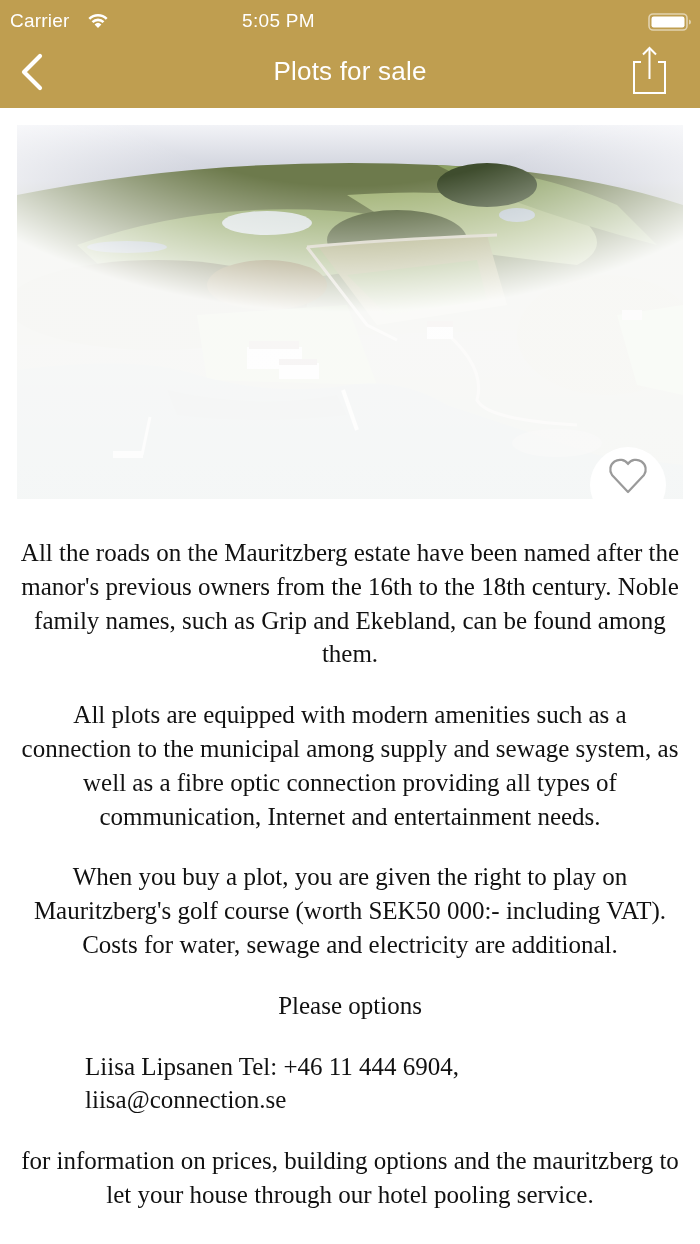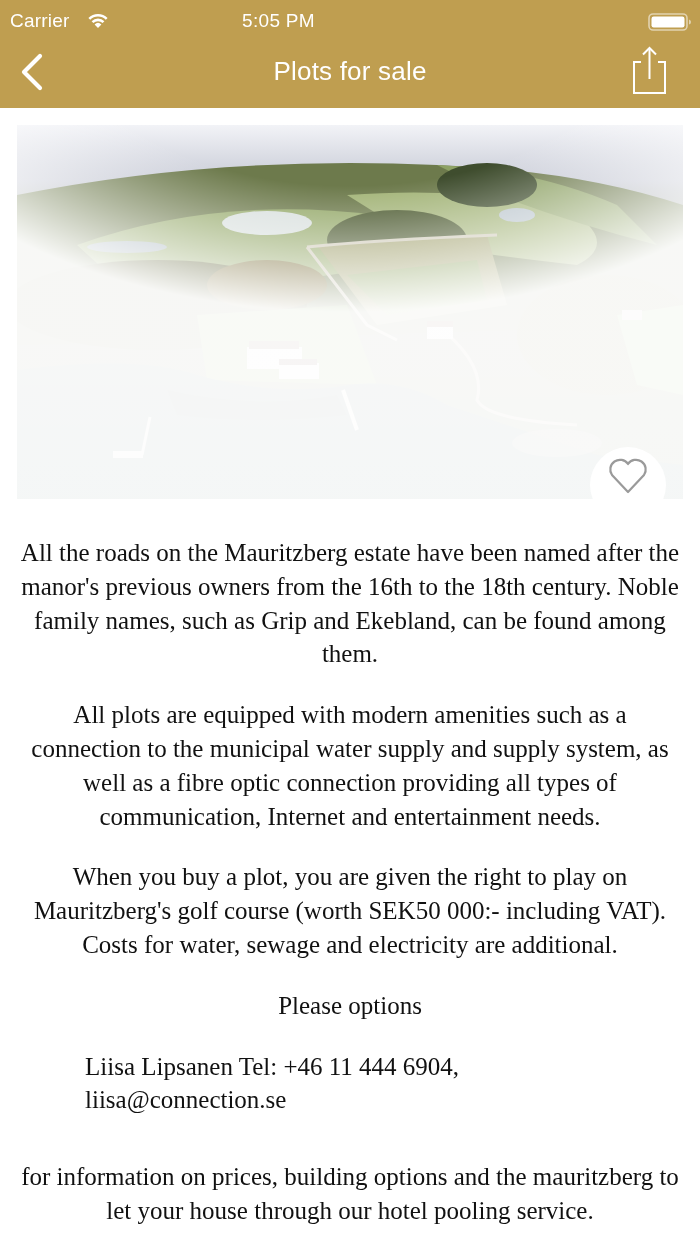--- a/index.html
+++ b/index.html
@@ -110,21 +110,21 @@
       left: 17px; top: 527px;
       width: 666px;
       font-family: "Liberation Serif", "DejaVu Serif", serif;
       font-size: 25px;
       line-height: 33.8px;
       color: #111111;
     }
     .article p { margin: 9px 0 27px 0; text-align: center; }
     .article .contact-block {
       padding-left: 68px;
-      margin: 0 0 43px 0;
+      margin: 0 0 27px 0;
     }
     .article .contact-block span { display: block; }
   </style>
 </head>
 <body>
 
 <div class="header">
   <div class="status-bar">
     <span class="carrier">Carrier</span>
     <span class="wifi-icon">
@@ -227,21 +227,21 @@
 </div>
 
 <div class="favorite-button">
   <svg viewBox="0 0 42 38">
     <path d="M21 35 L5 18 A9 9 0 0 1 21 7 A9 9 0 0 1 37 18 Z" fill="none" stroke="#9a9a9a" stroke-width="2.2" stroke-linejoin="round"></path>
   </svg>
 </div>
 
 <div class="article">
   <p>All the roads on the Mauritzberg estate have been named after the manor's previous owners from the 16th to the 18th century. Noble family names, such as Grip and Ekebland, can be found among them.</p>
-  <p>All plots are equipped with modern amenities such as a connection to the municipal water supply and supply system, as well as a fibre optic connection providing all types of communication, Internet and entertainment needs.</p>
+  <p>All plots are equipped with modern amenities such as a connection to the municipal among supply and sewage system, as well as a fibre optic connection providing all types of communication, Internet and entertainment needs.</p>
   <p>When you buy a plot, you are given the right to play on Mauritzberg's golf course (worth SEK50 000:- including VAT). Costs for water, sewage and electricity are additional.</p>
   <p>Please options</p>
   <div class="contact-block">
     <span>Liisa Lipsanen Tel: +46 11 444 6904,</span>
     <span>liisa@connection.se</span>
   </div>
   <p>for information on prices, building options and the mauritzberg to let your house through our hotel pooling service.</p>
 </div>
 
 </body></html>

